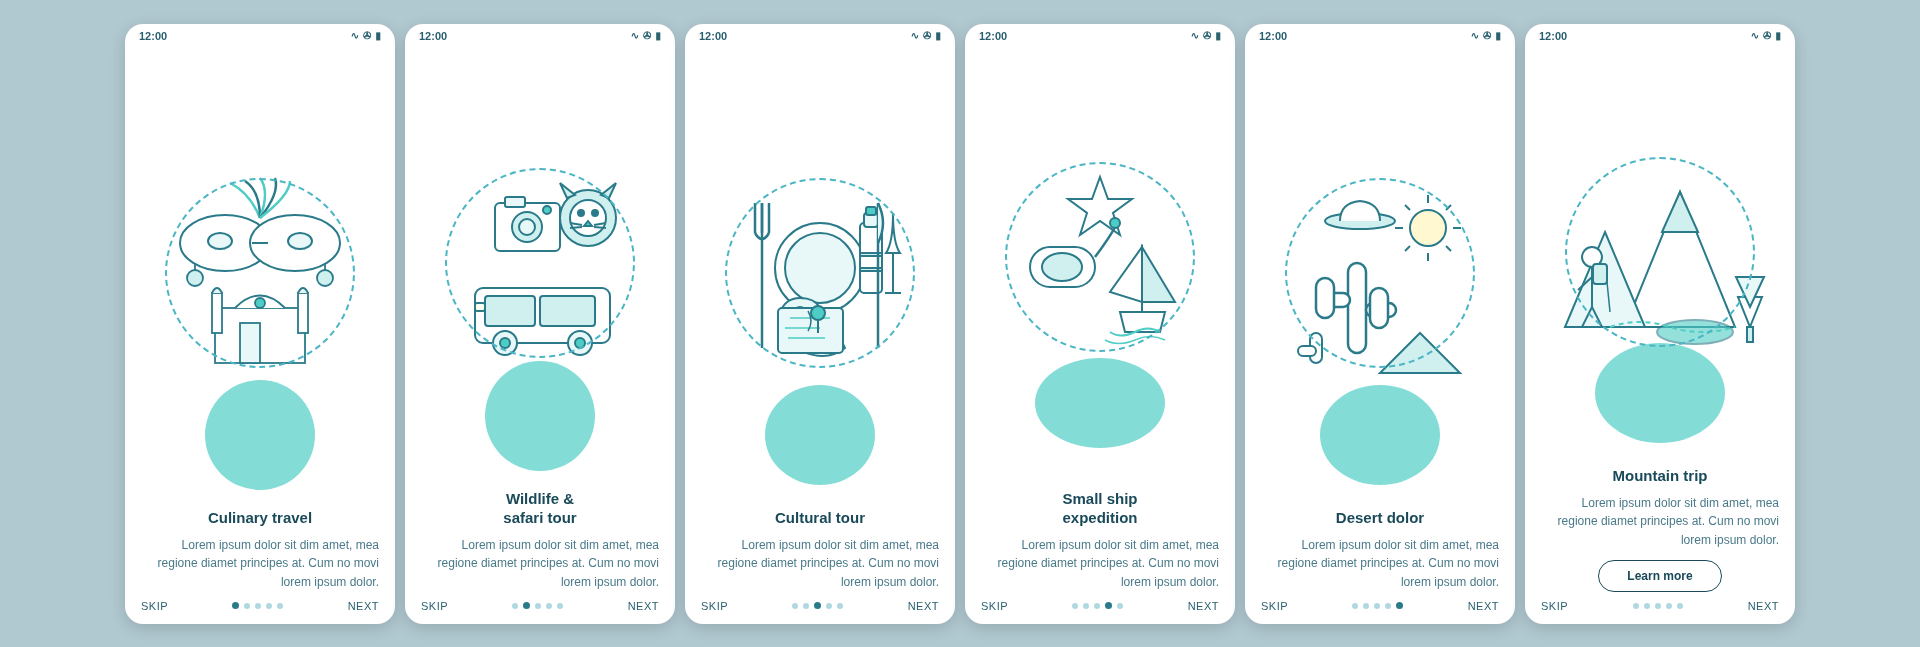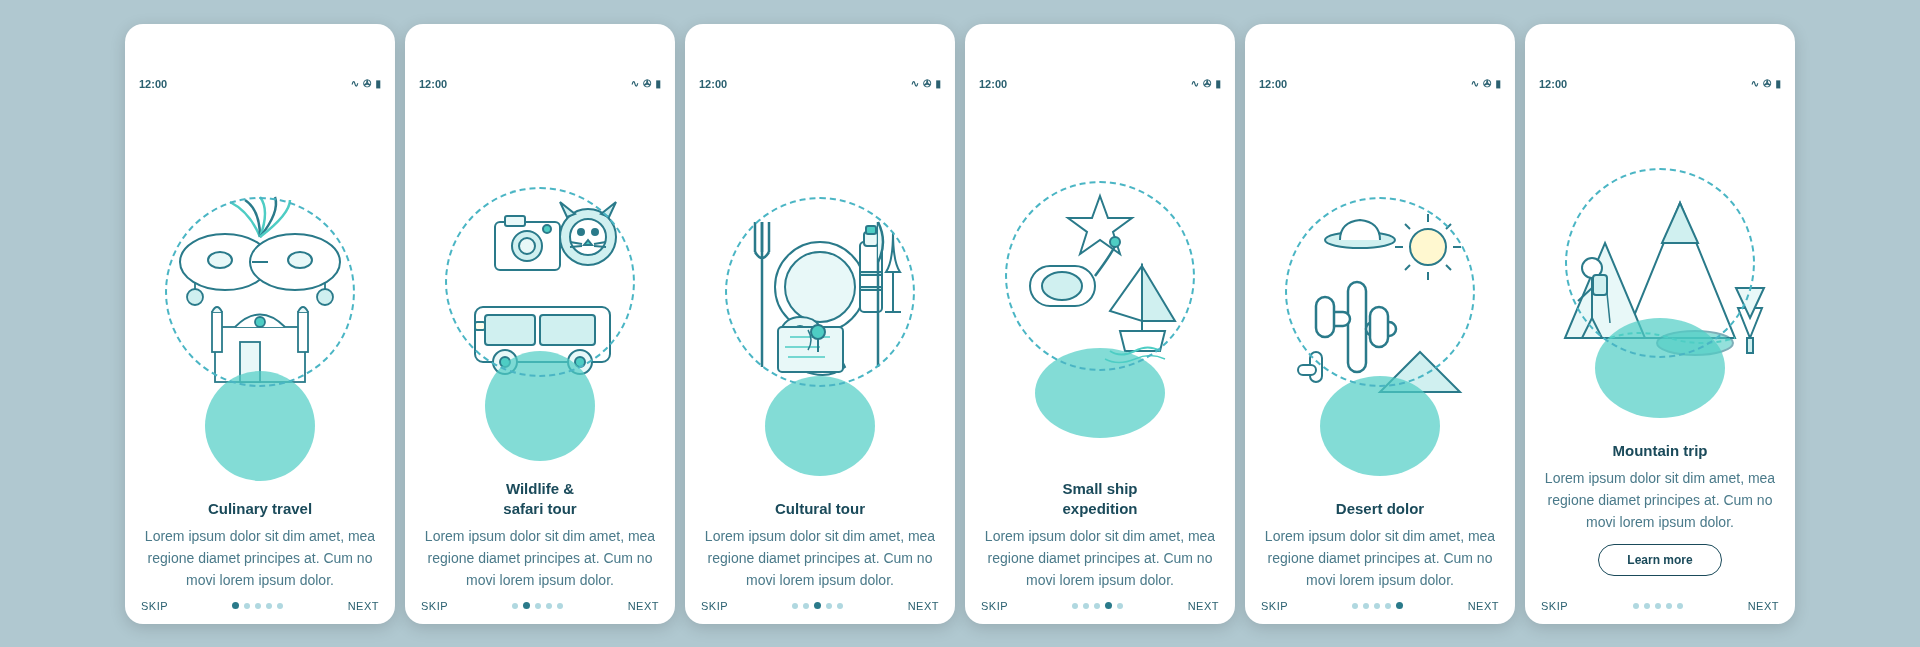--- a/index.html
+++ b/index.html
@@ -35,21 +35,20 @@
 
     
     .status-bar {
       display: flex;
       justify-content: space-between;
       align-items: center;
       padding: 6px 14px 4px;
       font-size: 11px;
       font-weight: 600;
       color: #2a6070;
-      margin-top: 48px;
     }
 
     .status-icons {
       display: flex;
       align-items: center;
       gap: 4px;
       font-size: 10px;
     }
 
     
@@ -88,29 +87,29 @@
     .screen-title {
       font-size: 15px;
       font-weight: 700;
       color: #1a4a5a;
       text-align: center;
       margin-bottom: 8px;
       line-height: 1.3;
     }
 
     .screen-body {
-      font-size: 14px;
+      font-size: 12px;
       color: #4a7a8a;
       line-height: 1.55;
-      text-align: center;
+      text-align: right;
     }
 
     .learn-more-btn {
       display: block;
-      margin: 10px auto 16px;
+      margin: 10px auto 0;
       padding: 8px 28px;
       border: 1.5px solid #1a4a5a;
       border-radius: 20px;
       background: transparent;
       color: #1a4a5a;
       font-size: 12px;
       font-weight: 600;
       cursor: pointer;
       text-align: center;
     }

